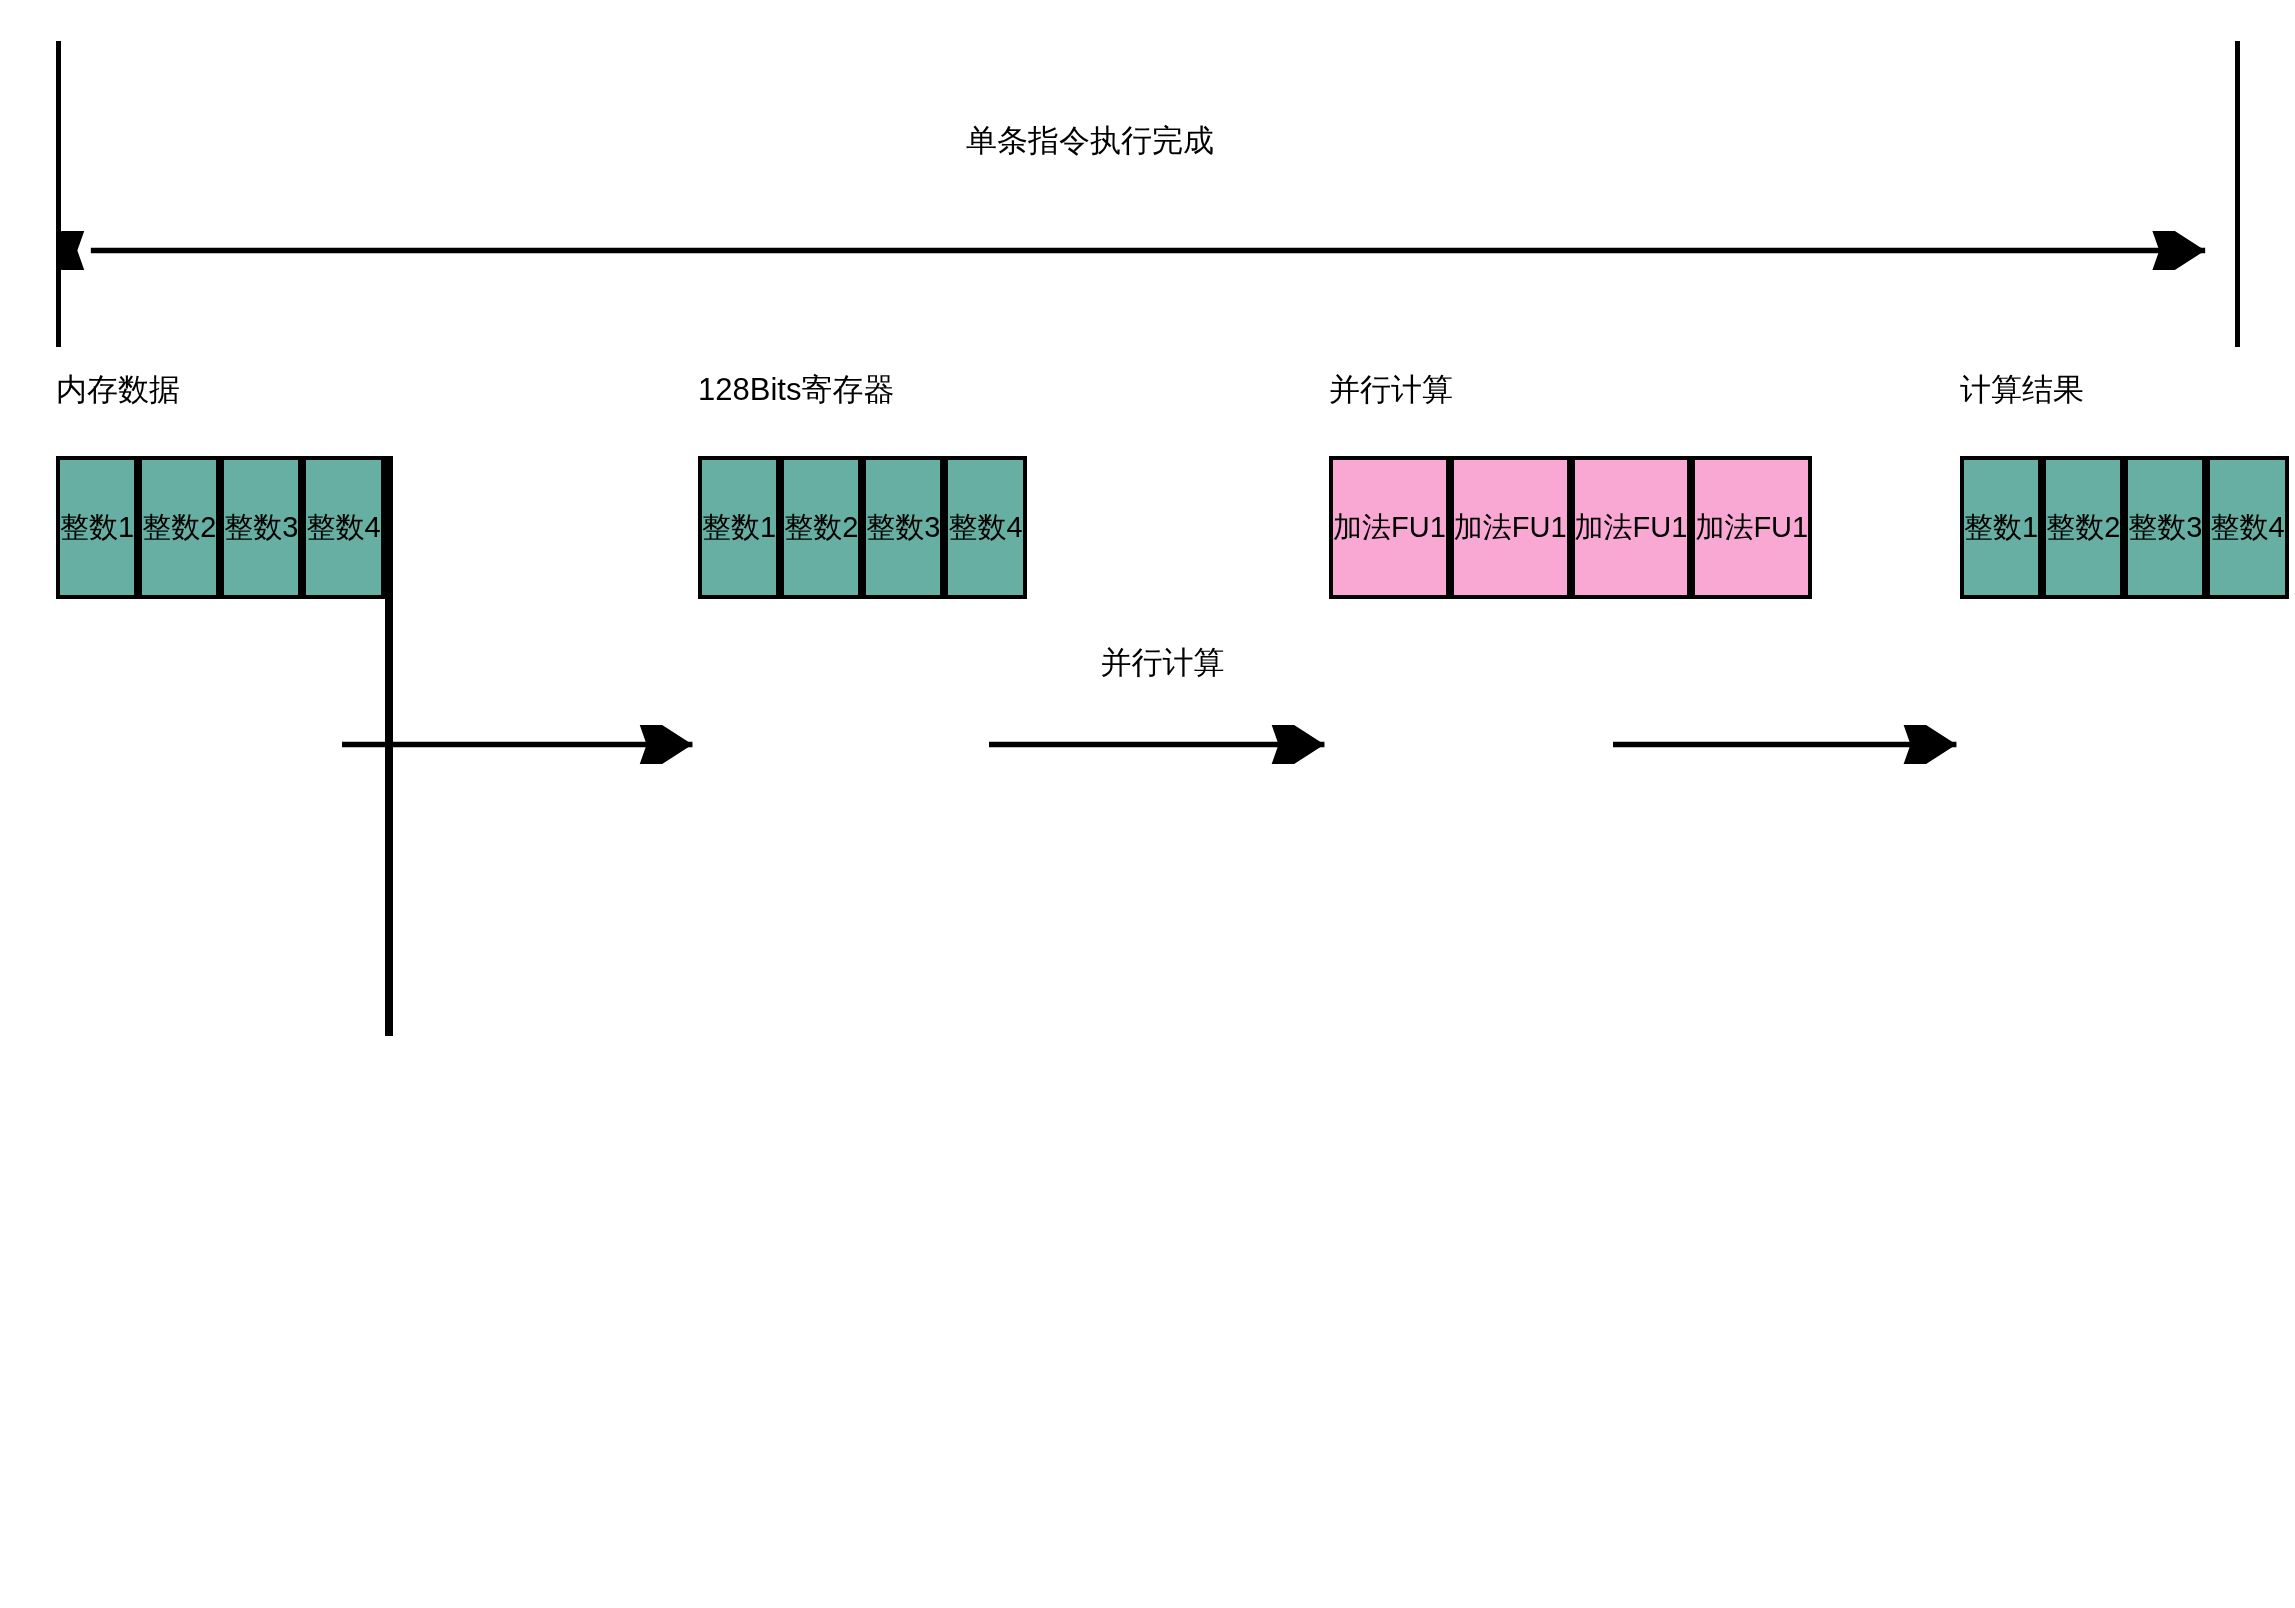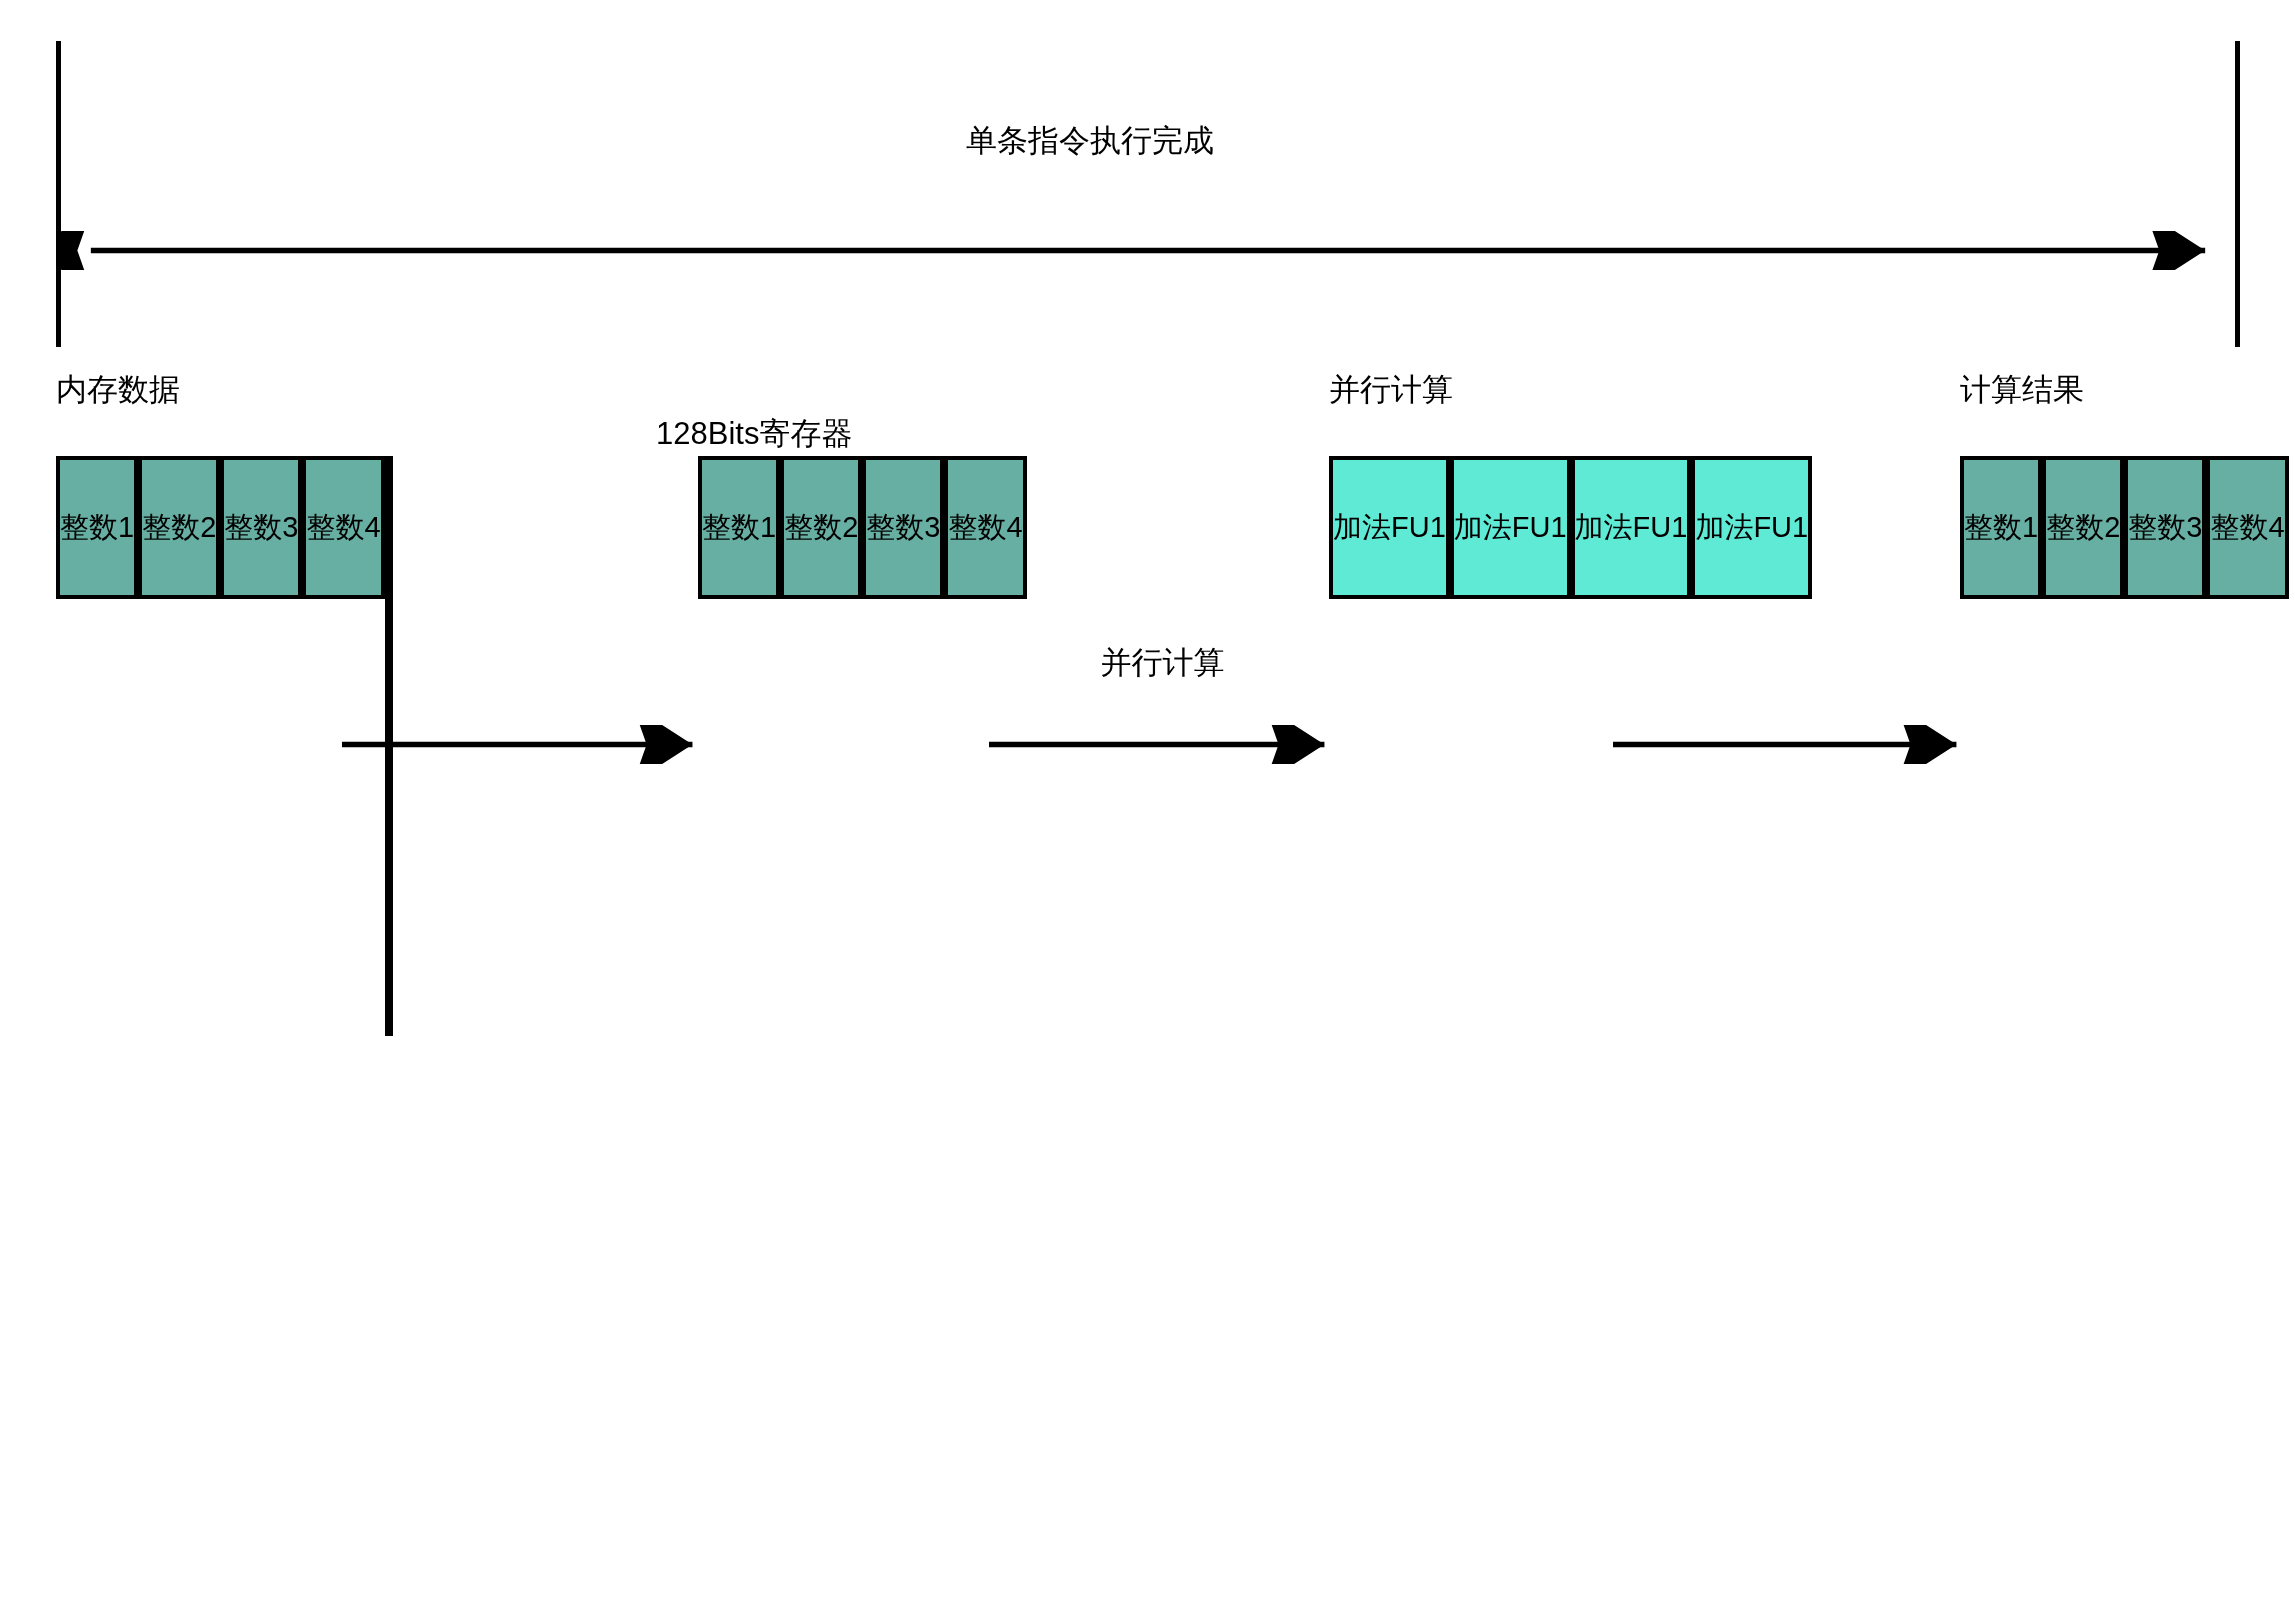--- a/index.html
+++ b/index.html
@@ -60,21 +60,21 @@
     margin-bottom: -4.6px;
     display: flex;
     align-items: center;
     justify-content: center;
     font-size: 29px;
     color: #000000;
     white-space: nowrap;
   }
   .cell:last-child { margin-bottom: 0; }
   .cell.green { background: #67AFA3; }
-  .cell.pink  { background: #5eead4; }
+  .cell.pink  { background: #f9a8d4; }
 
   
   .flow-arrow {
     position: absolute;
     height: 39px;
   }
   .flow-label {
     position: absolute;
     text-align: center;
     font-size: 31px;
@@ -98,21 +98,21 @@
         <path d="M11,0 L0,7 L11,14 L8.5,7 Z" fill="#000000"></path>
       </marker>
       <marker id="ah-right" markerWidth="14" markerHeight="14" refX="11" refY="7" orient="auto" markerUnits="strokeWidth">
         <path d="M0,0 L11,7 L0,14 L2.5,7 Z" fill="#000000"></path>
       </marker>
     </defs>
     <line x1="40" y1="25" x2="2782" y2="25" stroke="#000000" stroke-width="7" marker-start="url(#ah-left)" marker-end="url(#ah-right)"></line>
   </svg>
 
   <div class="col-header" style="left:56px; width:285px;">内存数据</div>
-  <div class="col-header" style="left:656px; width:291px;margin-top:44px;">128Bits寄存器</div>
+  <div class="col-header" style="left:698px; width:291px;">128Bits寄存器</div>
   <div class="col-header" style="left:1329px; width:284px;">并行计算</div>
   <div class="col-header" style="left:1960px; width:280px;">计算结果</div>
 
   <div class="stack" style="left:56px; top:456px; width:285px;">
     <div class="cell green" style="height:143px;">整数1</div>
     <div class="cell green" style="height:143px;">整数2</div>
     <div class="cell green" style="height:143px;">整数3</div>
     <div class="cell green" style="height:143px;">整数4</div>
     <div class="cell green" style="height:580px;"></div>
   </div>

